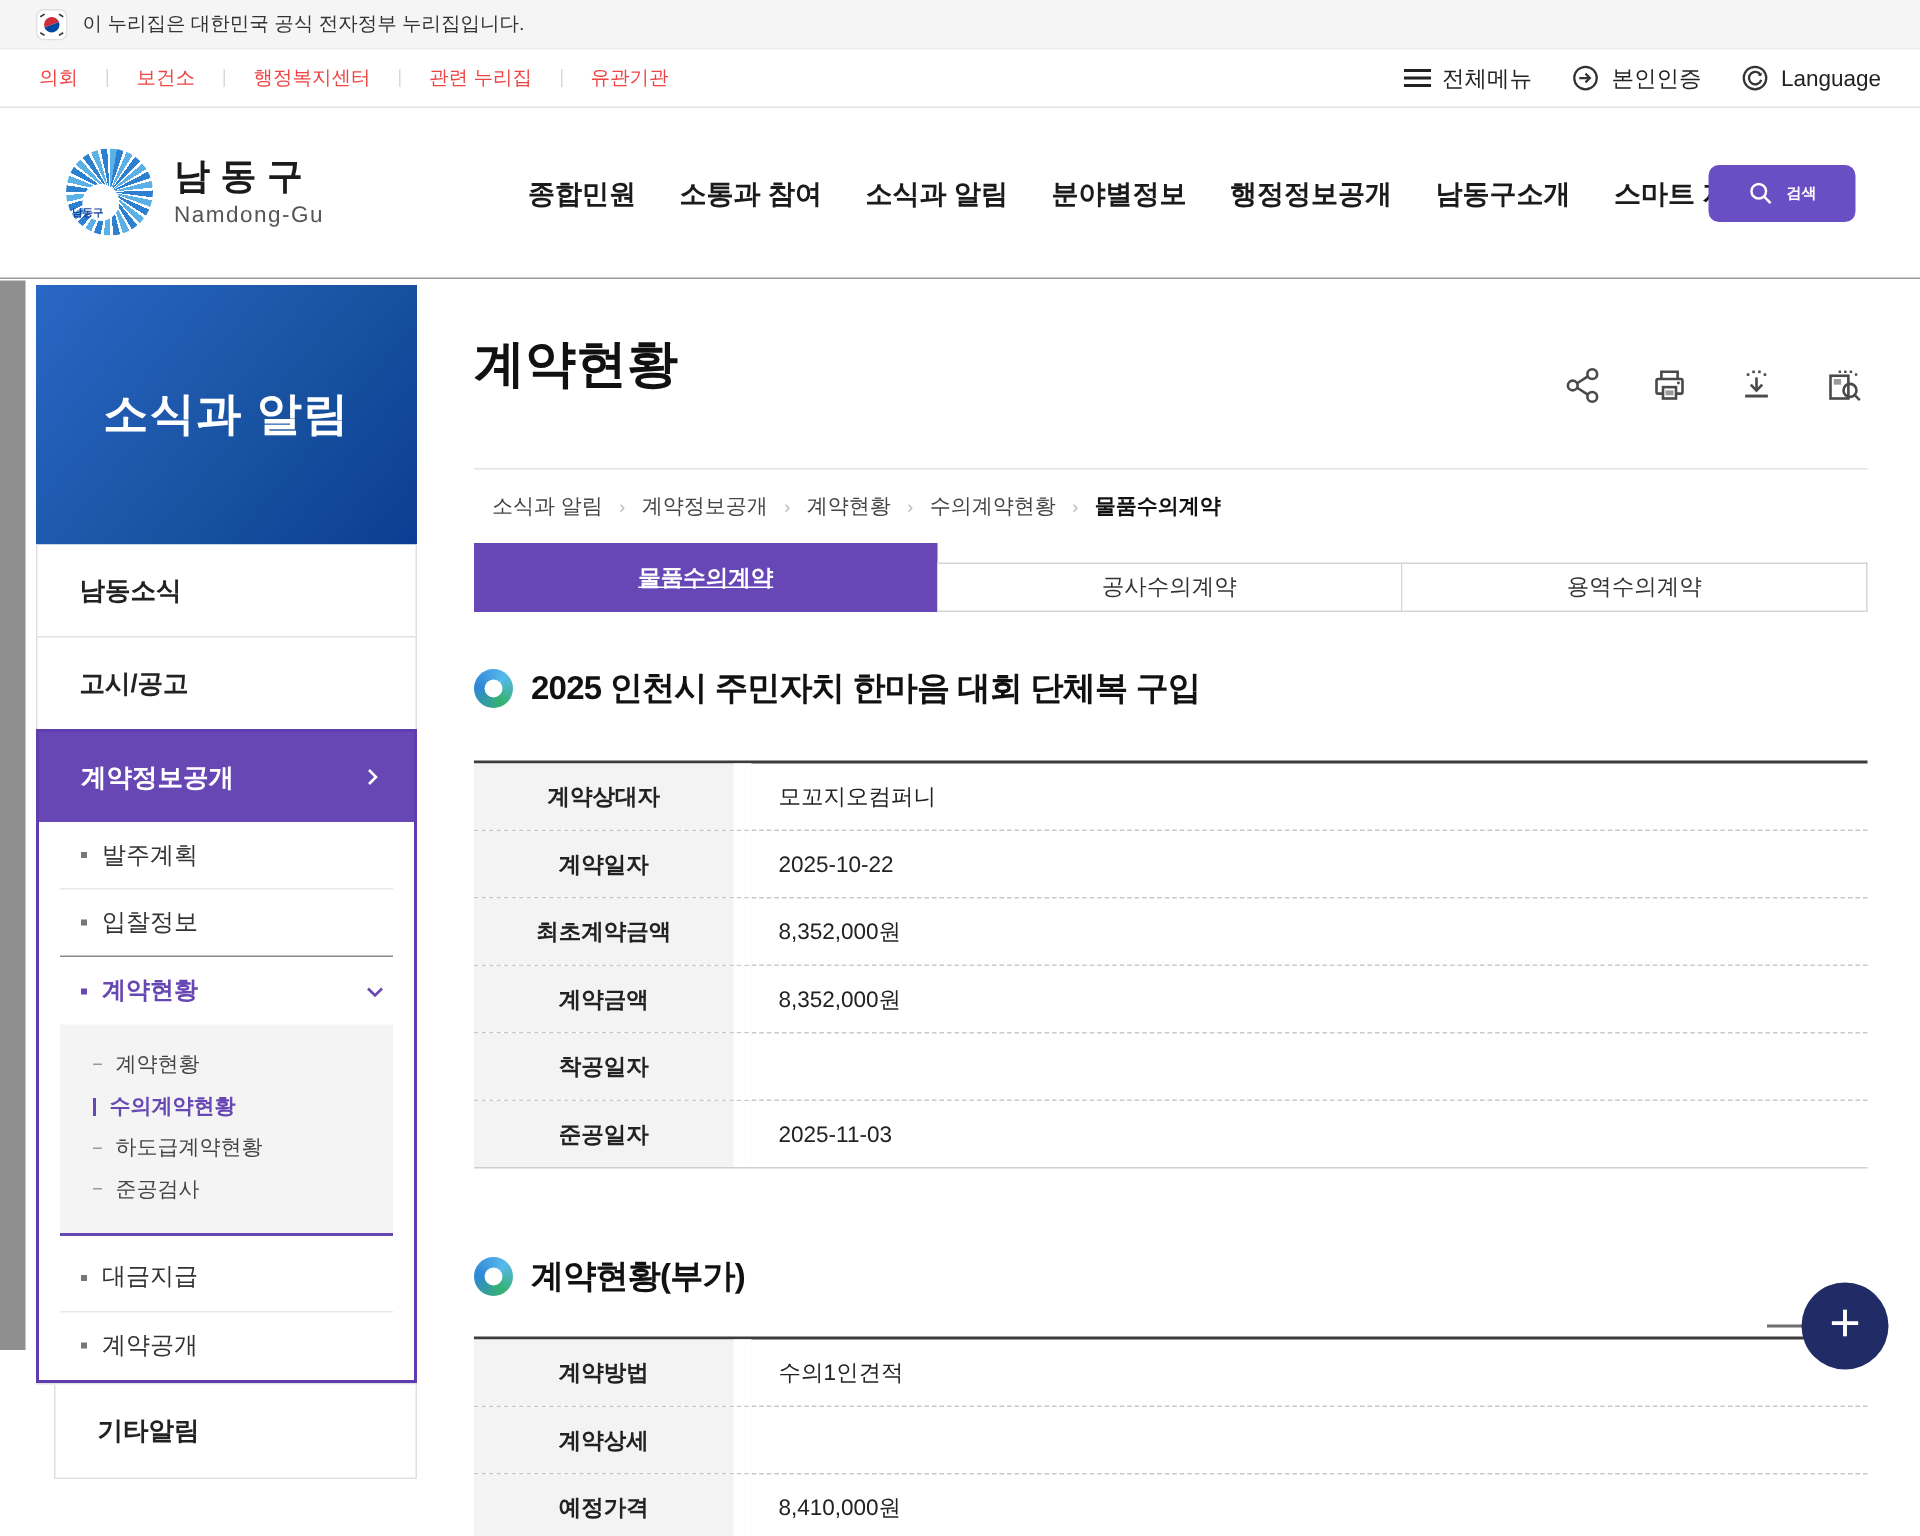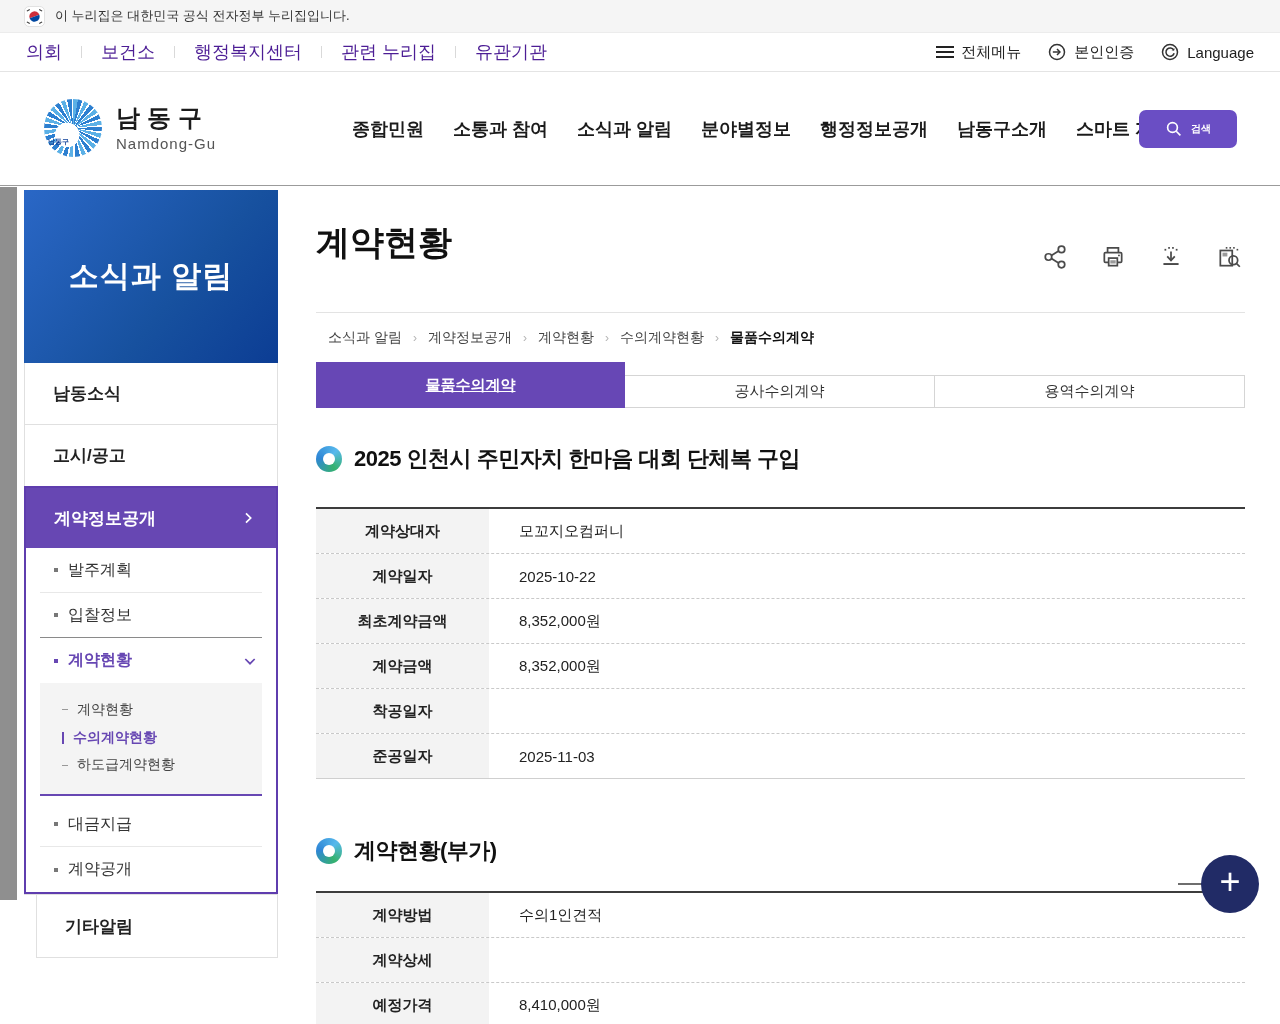--- a/index.html
+++ b/index.html
@@ -8,21 +8,21 @@
 
   
   .top-banner { height:33px; background:#f5f5f5; border-bottom:1px solid #ececec;
     display:flex; align-items:center; padding-left:24px; gap:10px; }
   .top-banner .txt { font-size:13px; color:#333; }
 
   
   .utility { height:39px; background:#fff; border-bottom:1px solid #e4e4e4;
     display:flex; align-items:center; justify-content:space-between; padding:0 26px; }
   .u-links { display:flex; align-items:center; }
-  .u-links a { font-size:18px; color:#4c1d95; text-decoration:none; padding:0 19px; cursor:pointer; }
+  .u-links a { font-size:13px; color:#ef4444; text-decoration:none; padding:0 19px; cursor:pointer; }
   .u-links a:first-child { padding-left:0; }
   .u-sep { width:1px; height:12px; background:#d9d9d9; }
   .u-right { display:flex; align-items:center; gap:26px; }
   .u-right .u-btn { display:flex; align-items:center; gap:7px; font-size:15px; color:#222; cursor:pointer; }
 
   
   .site-header { height:114px; position:relative; border-bottom:1px solid #9b9b9b; background:#fff; }
   .logo { position:absolute; left:44px; top:27px; display:flex; align-items:center; gap:14px; cursor:pointer; }
   .logo-mark { width:58px; height:58px; border-radius:50%; position:relative; overflow:hidden;
     background:
@@ -232,20 +232,24 @@
             <span>계약현황</span>
           </a>
         <a class="active">
             <span class="bar"></span>
             <span>수의계약현황</span>
           </a>
         <a>
             <span class="dash"></span>
             <span>하도급계약현황</span>
           </a>
+        <a>
+            <span class="dash"></span>
+            <span>준공검사</span>
+          </a>
       </div>
       <div class="sub-item" style="margin-top:6px;">
         <span class="sq"></span>
         <span>대금지급</span>
       </div>
       <div class="sub-item no-line">
         <span class="sq"></span>
         <span>계약공개</span>
       </div>
     </div>

